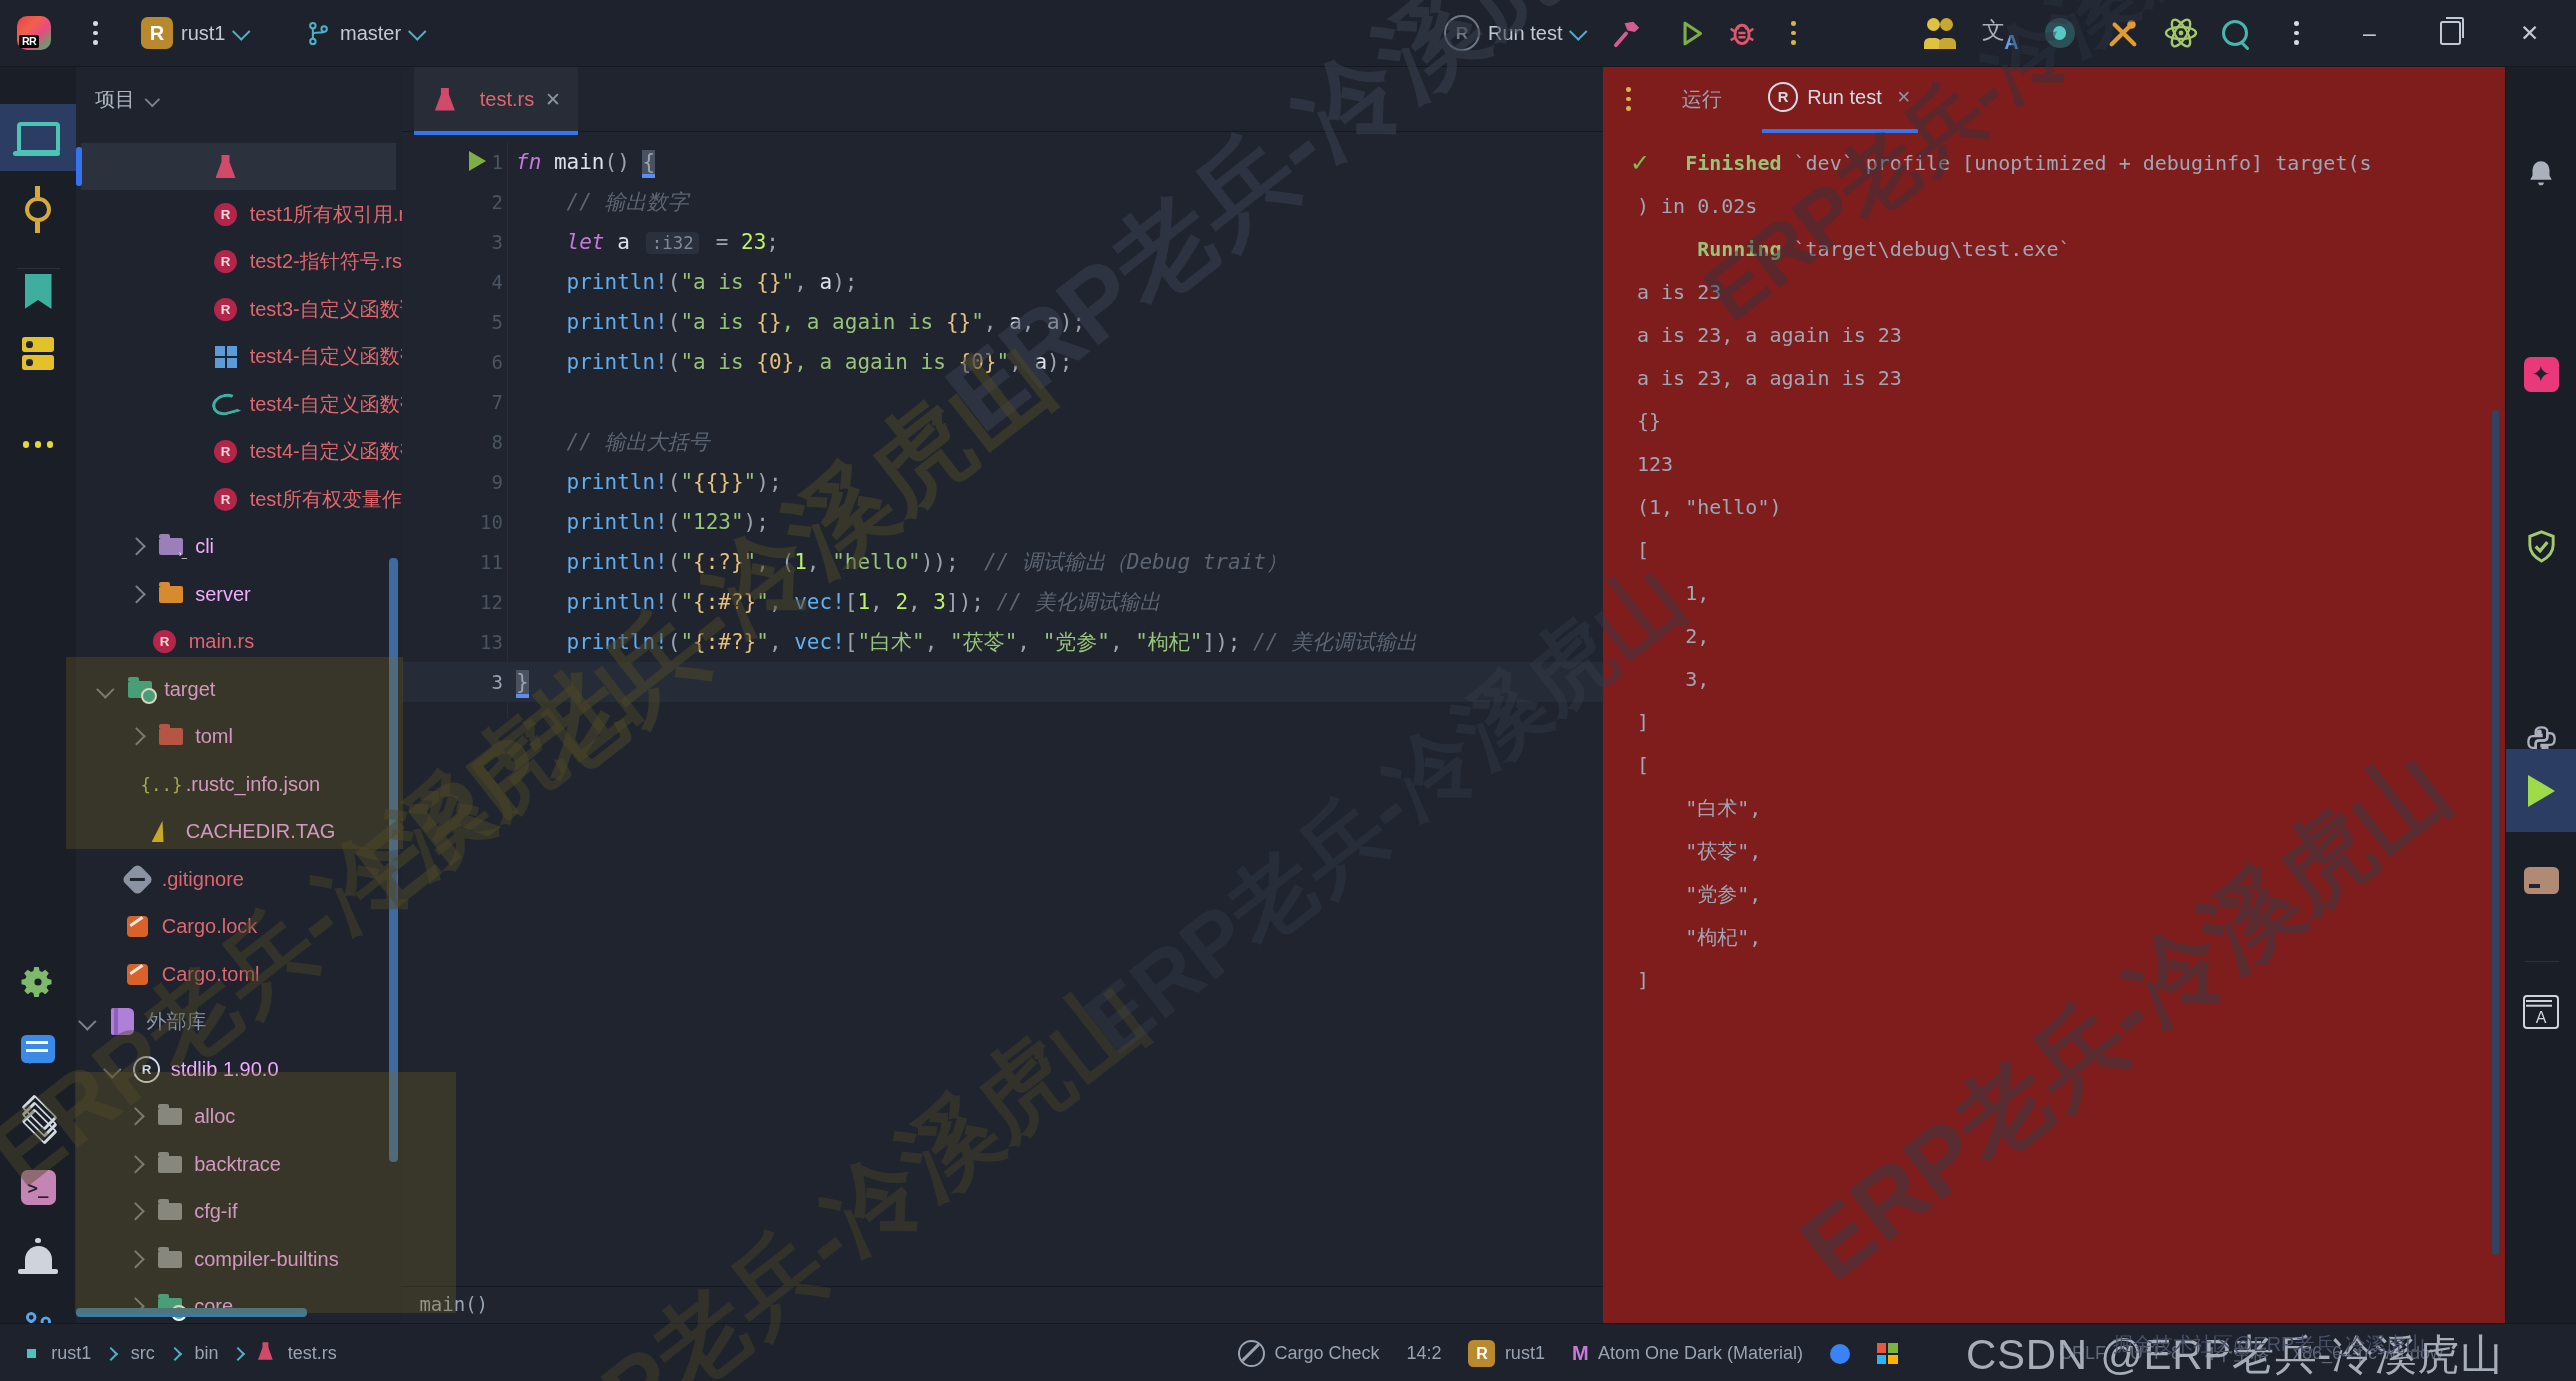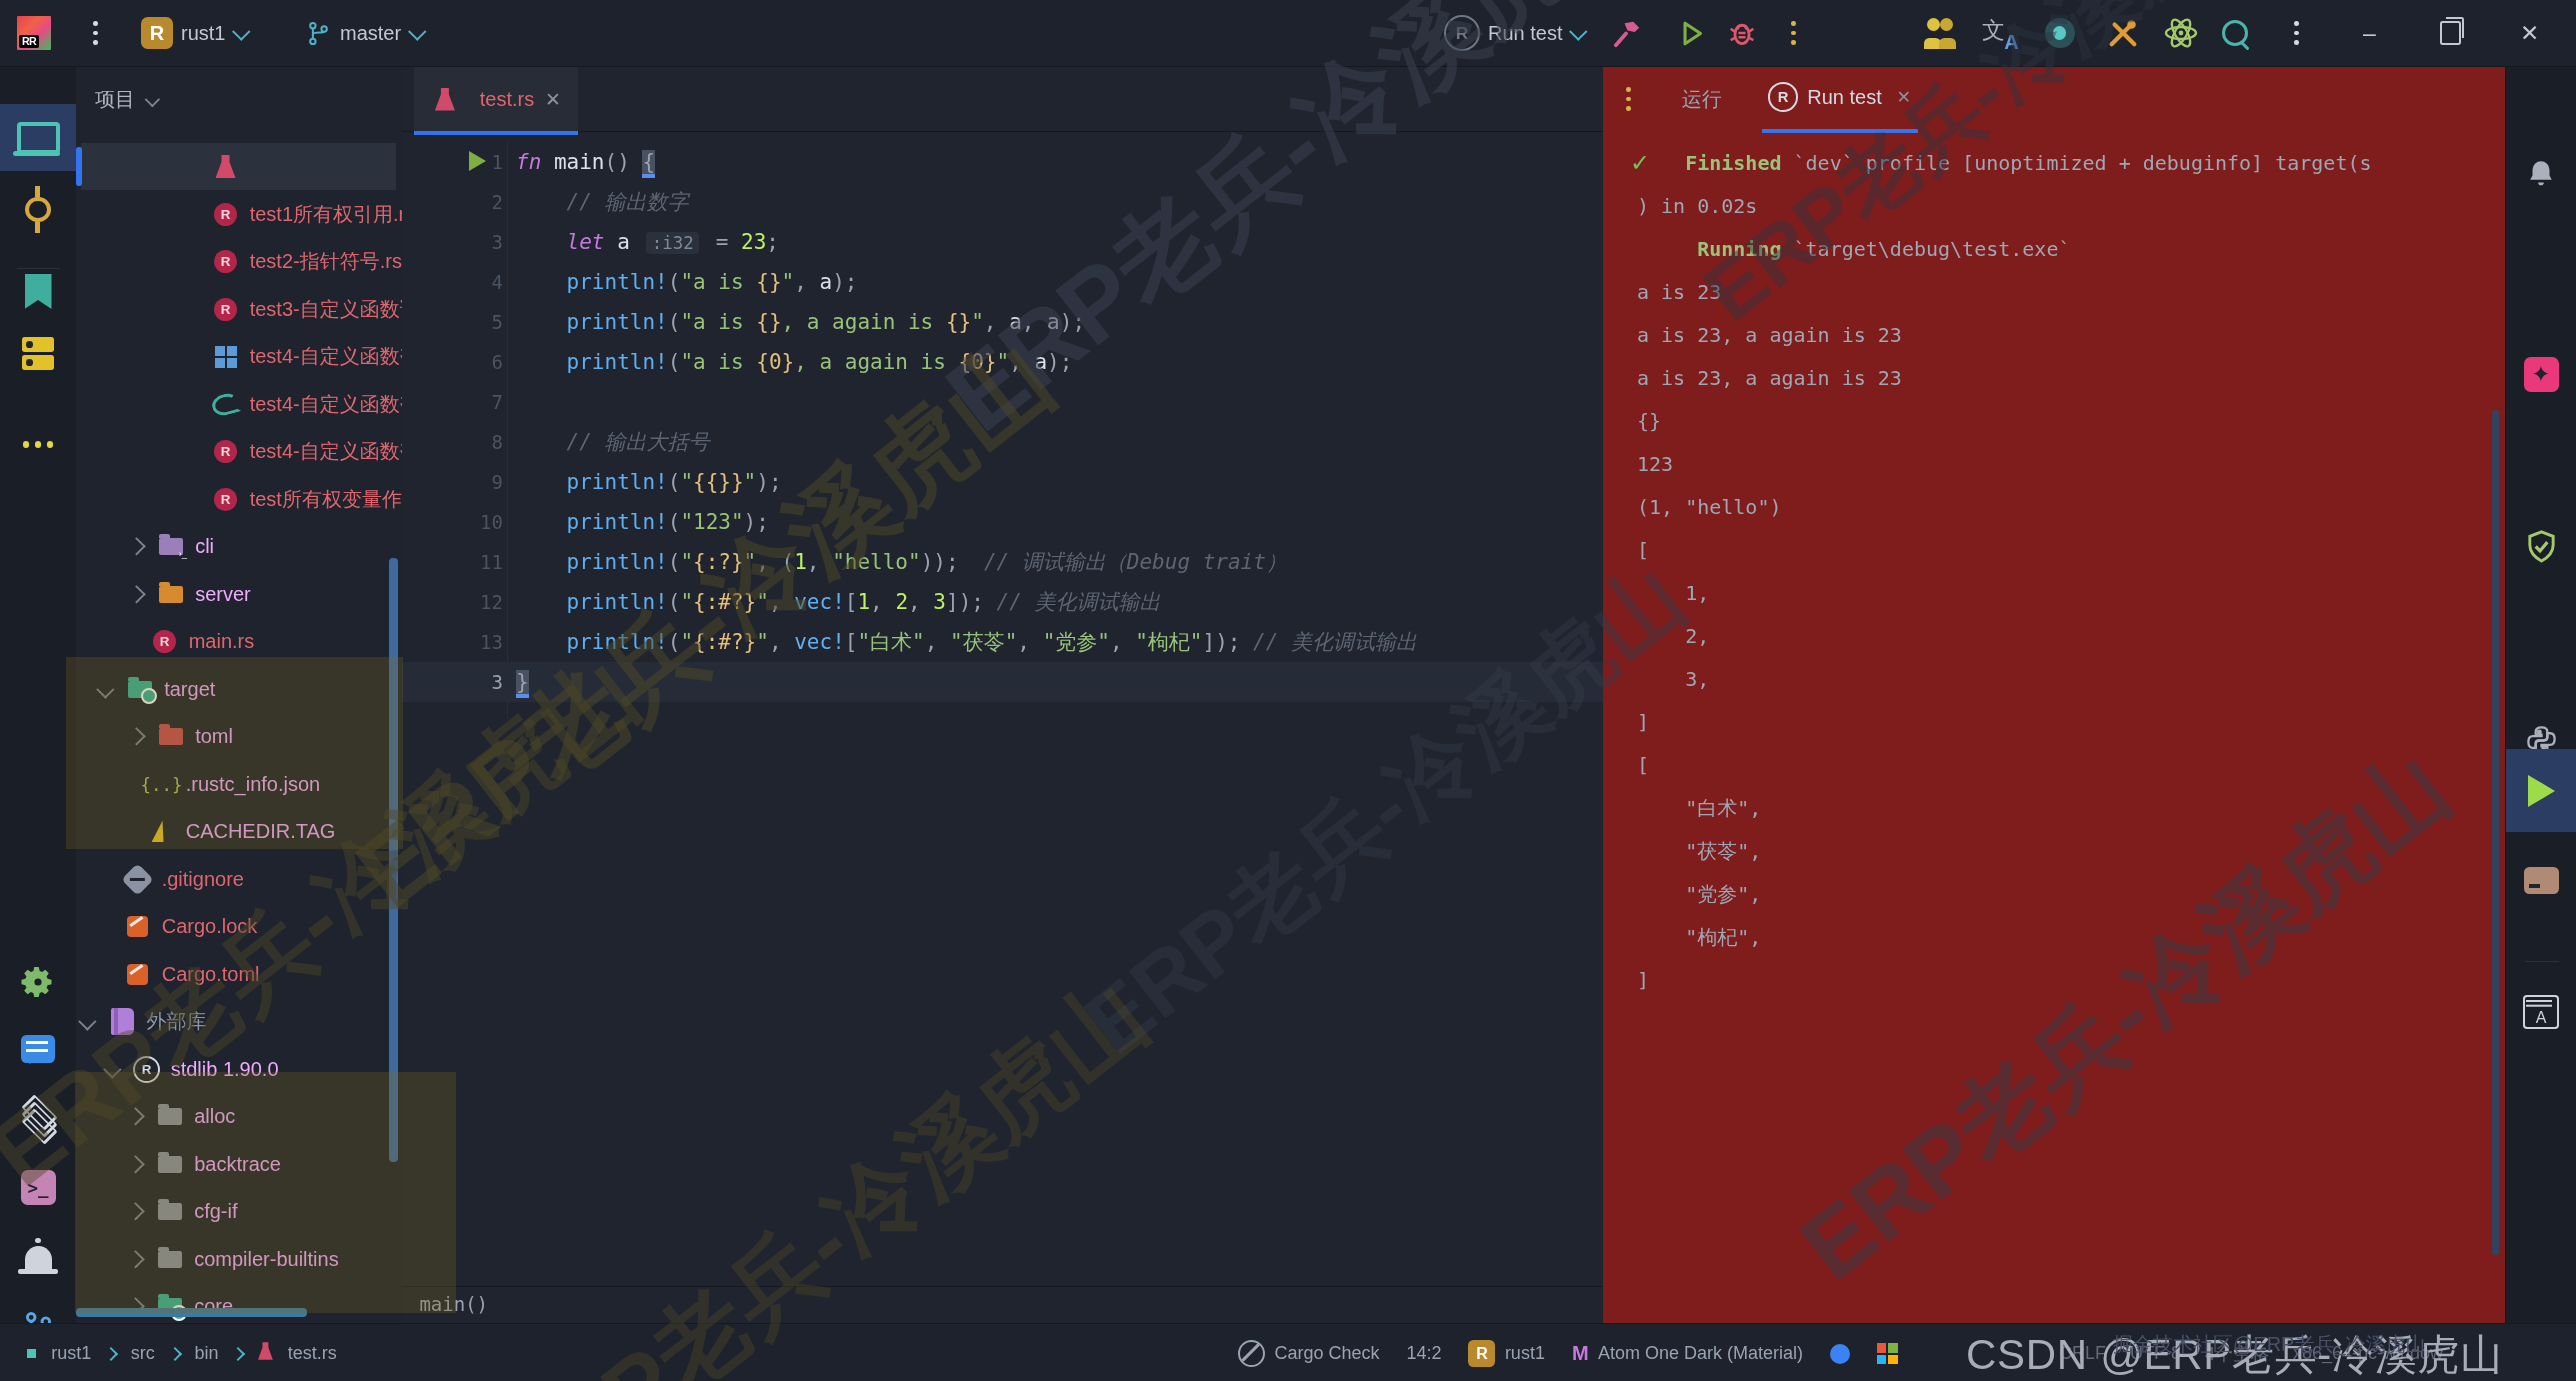--- a/index.html
+++ b/index.html
@@ -9,21 +9,21 @@
   
   #topbar{position:absolute;left:0;top:0;width:2576px;height:66px;background:#1d222c;border-bottom:1.3px solid #141820;}
   #leftstripe{position:absolute;left:0;top:67px;width:76px;height:1256px;background:#191e27;}
   #project{position:absolute;left:76px;top:67px;width:327px;height:1256px;background:#1e232d;overflow:hidden;}
   #editor{position:absolute;left:402px;top:67px;width:1201px;height:1256px;background:#1f242e;overflow:hidden;}
   #runpanel{position:absolute;left:1603px;top:67px;width:902px;height:1256px;background:#7f1d1d;overflow:hidden;}
   #rightstripe{position:absolute;left:2506px;top:67px;width:70px;height:1256px;background:#191e27;}
   #statusbar{position:absolute;left:0;top:1323px;width:2576px;height:59px;background:#1d222c;border-top:1.3px solid #141820;font-size:18px;}
   
   .tb-item{position:absolute;top:0;height:66px;display:flex;align-items:center;gap:8px;}
-  .rr-logo{width:34px;height:34px;border-radius:1px;background:linear-gradient(135deg,#e8414e 0%,#f06148 35%,#e84a84 60%,#35c05f 100%);position:relative;}
+  .rr-logo{width:34px;height:34px;border-radius:10px;background:linear-gradient(135deg,#e8414e 0%,#f06148 35%,#e84a84 60%,#35c05f 100%);position:relative;}
   .rr-logo span{position:absolute;left:2px;bottom:2px;background:#000;color:#fff;font-size:10.7px;font-weight:bold;padding:0.7px 2.7px;border-radius:2px;letter-spacing:-0.7px;}
   .kebab{display:inline-flex;flex-direction:column;gap:4.7px;}
   .kebab i{width:4.7px;height:4.7px;border-radius:50%;background:#d6dae2;}
   .kebab.yellow i{background:#d7b44a;}
   .chip-r{width:32px;height:32px;border-radius:6.7px;background:#b98a2d;color:#fff;display:flex;align-items:center;justify-content:center;font-size:20px;font-weight:bold;}
   .chev{width:10.7px;height:10.7px;border-right:2.7px solid #4db2c8;border-bottom:2.7px solid #4db2c8;transform:rotate(45deg) translateY(-2.7px);}
   .tb-label{color:#c3c9d4;font-size:20px;}
   .ring-r{width:32px;height:32px;border:2.7px solid #6f7785;border-radius:50%;color:#6f7785;display:flex;align-items:center;justify-content:center;font-size:17.4px;font-weight:bold;}
   .winbtn{color:#c3c9d4;font-size:23px;}
   .box-restore{width:17.4px;height:20px;border:2px solid #c3c9d4;border-radius:2.7px;position:relative;}

